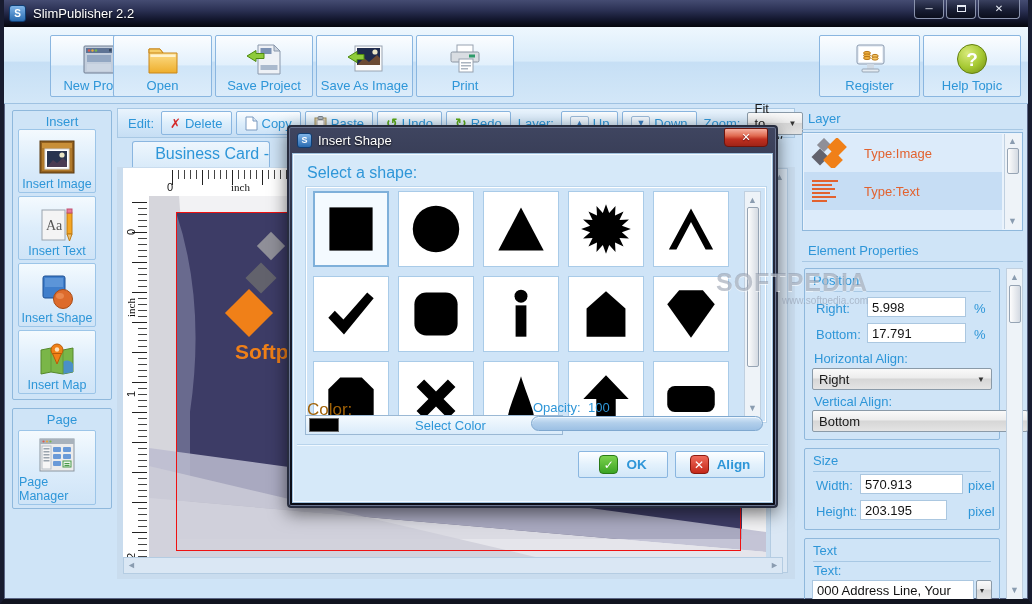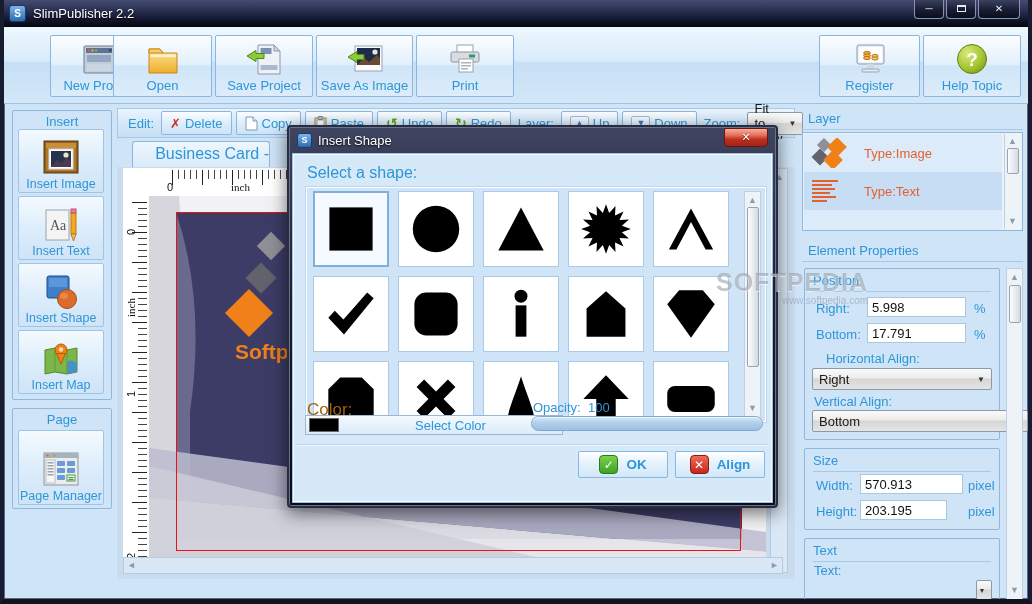--- a/index.html
+++ b/index.html
@@ -30,21 +30,21 @@
              border-bottom:1px solid #9fc2e2; }
   .tb-btn { position:absolute; top:8px; height:62px; border:1px solid #8ab6e0; border-radius:2px;
             background:linear-gradient(180deg,#fbfdff 0%,#e2f0fc 48%,#cfe5f8 50%,#dcecfa 100%);
             display:flex; flex-direction:column; align-items:center; justify-content:flex-end; padding-bottom:3px; }
   .tb-btn .lbl { color:#2e96d8; font-size:13px; margin-top:2px; }
   .tb-btn svg { display:block; }
 
   
   .group-box { position:absolute; left:8px; width:100px; border:1px solid #8fb8dc; border-radius:2px; background:#cfe4f7; }
   .group-box .ghead { color:#2e96d8; font-size:13px; text-align:center; padding-top:3px; height:21px; }
-  .side-btn { position:absolute; left:6px; width:86px; height:64px; border:1px solid #9cc5e8; border-radius:2px;
+  .side-btn { position:absolute; left:6px; width:78px; height:64px; border:1px solid #9cc5e8; border-radius:2px;
               background:linear-gradient(180deg,#f4fafe 0%,#ddedfb 50%,#cfe4f7 100%);
               display:flex; flex-direction:column; align-items:center; justify-content:flex-end; padding-bottom:1px; }
   .side-btn .lbl { color:#2e96d8; font-size:12.5px; }
 
   
   .editbar { position:absolute; left:113px; top:108px; width:678px; height:30px;
              background:linear-gradient(180deg,#eaf4fd 0%,#d4e8f9 50%,#c6def4 100%);
              border:1px solid #a8c8e4; display:flex; align-items:center; padding-left:7px; gap:4px; }
   .eb-label { color:#2e96d8; font-size:13px; margin:0 3px; }
   .eb-btn { height:24px; border:1px solid #8ab6e0; border-radius:2px; background:linear-gradient(180deg,#fbfdff,#ddeefb 50%,#cde3f7 100%);
@@ -470,21 +470,21 @@
   <div class="prop-box" style="top:268px;height:172px;">
     <span class="phead">Position</span>
     <div class="phr"></div>
   </div>
   <span class="f-label" style="left:812px;top:301px;">Right:</span>
   <input class="txt" style="left: 863px; top: 297px; width: 99px;" value="5.998">
   <span class="f-unit" style="left:970px;top:301px;">%</span>
   <span class="f-label" style="left:812px;top:327px;">Bottom:</span>
   <input class="txt" style="left: 863px; top: 323px; width: 99px;" value="17.791">
   <span class="f-unit" style="left:970px;top:327px;">%</span>
-  <span class="f-label" style="left:810px;top:351px;margin-left:12px;">Horizontal Align:</span>
+  <span class="f-label" style="left:810px;top:351px;">Horizontal Align:</span>
   <div class="win-select prop-select" style="left:808px;top:368px;width:180px;">
     <span>Right</span>
     <span class="arr">▼</span>
   </div>
   <span class="f-label" style="left:810px;top:394px;">Vertical Align:</span>
   <div class="win-select prop-select" style="left:808px;top:410px;width:216px;">
     <span>Bottom</span>
     <span class="arr">▼</span>
   </div>
 
@@ -497,20 +497,21 @@
   <span class="f-unit" style="left:964px;top:478px;">pixel</span>
   <span class="f-label" style="left:812px;top:504px;">Height:</span>
   <input class="txt" style="left: 856px; top: 500px; width: 87px;" value="203.195">
   <span class="f-unit" style="left:964px;top:504px;">pixel</span>
 
   <div class="prop-box" style="top:538px;height:80px;">
     <span class="phead">Text</span>
     <div class="phr"></div>
   </div>
   <span class="f-label" style="left:810px;top:563px;">Text:</span>
+  <input class="txt" style="left: 808px; top: 580px; width: 162px;" value="000 Address Line, Your">
   <div class="win-select prop-select" style="left:972px;top:580px;width:16px;height:20px;padding:0 3px;">
     <span class="arr" style="margin:0;">▾</span>
   </div>
 
   <div class="rp-sb">
     <span class="sb-arr" style="top:1px;left:3px;">▲</span>
     <div class="sb-thumb" style="top:16px;height:38px;"></div>
     <span class="sb-arr" style="bottom:1px;left:3px;">▼</span>
   </div>
 

